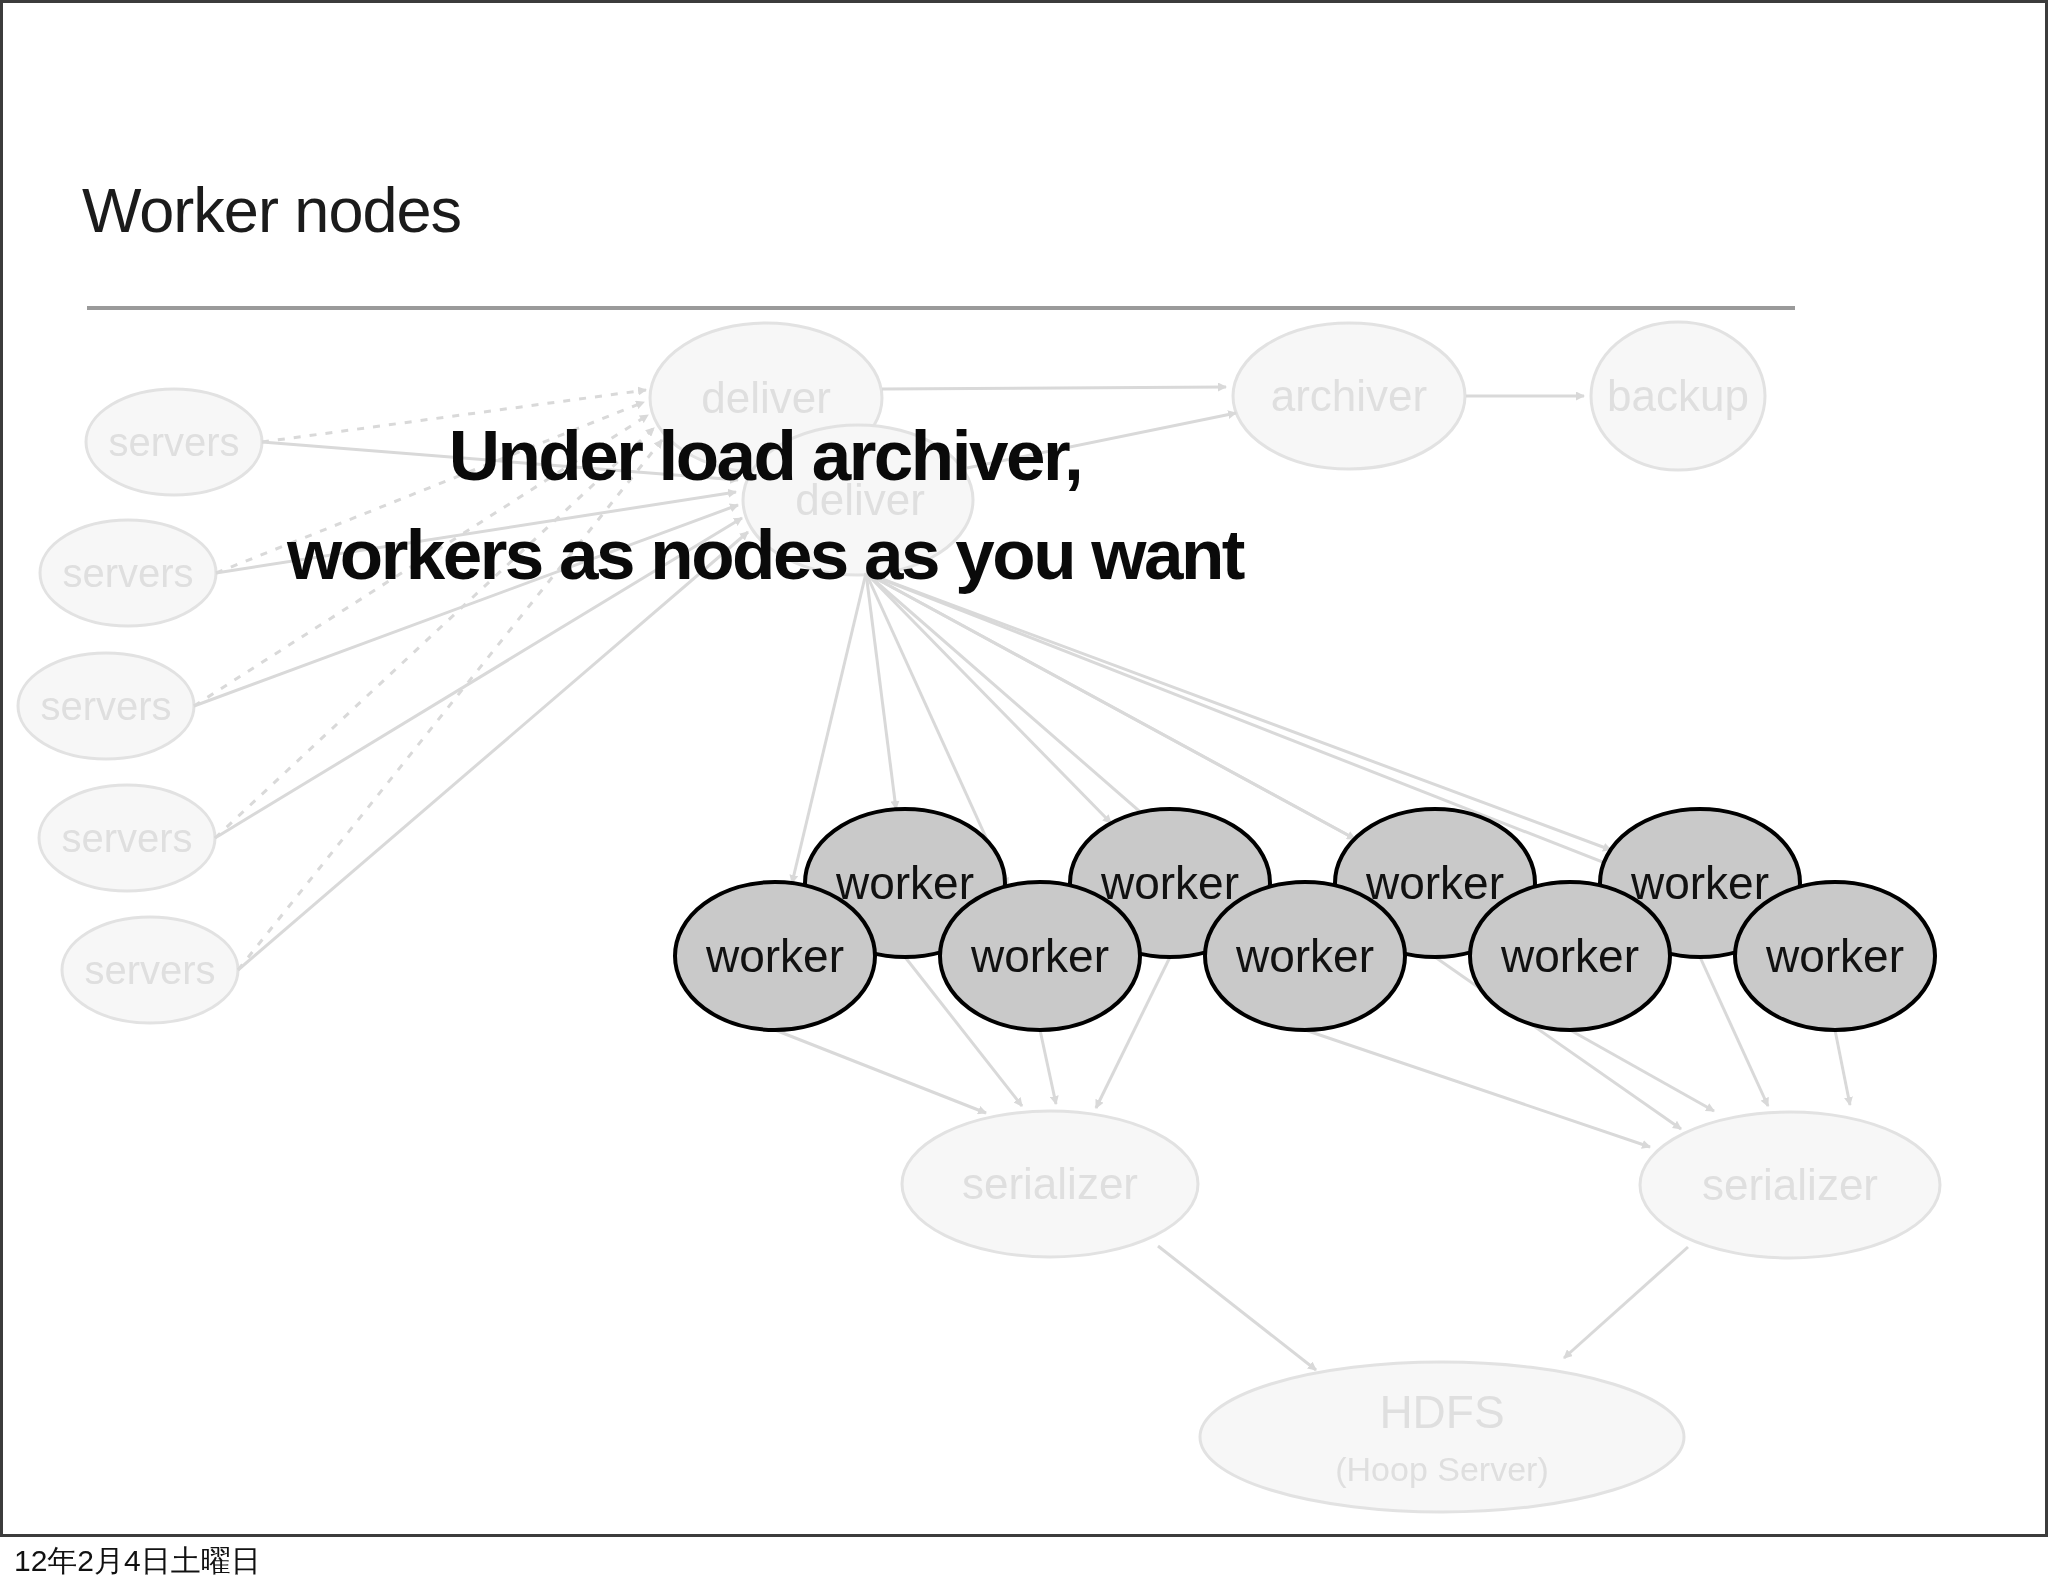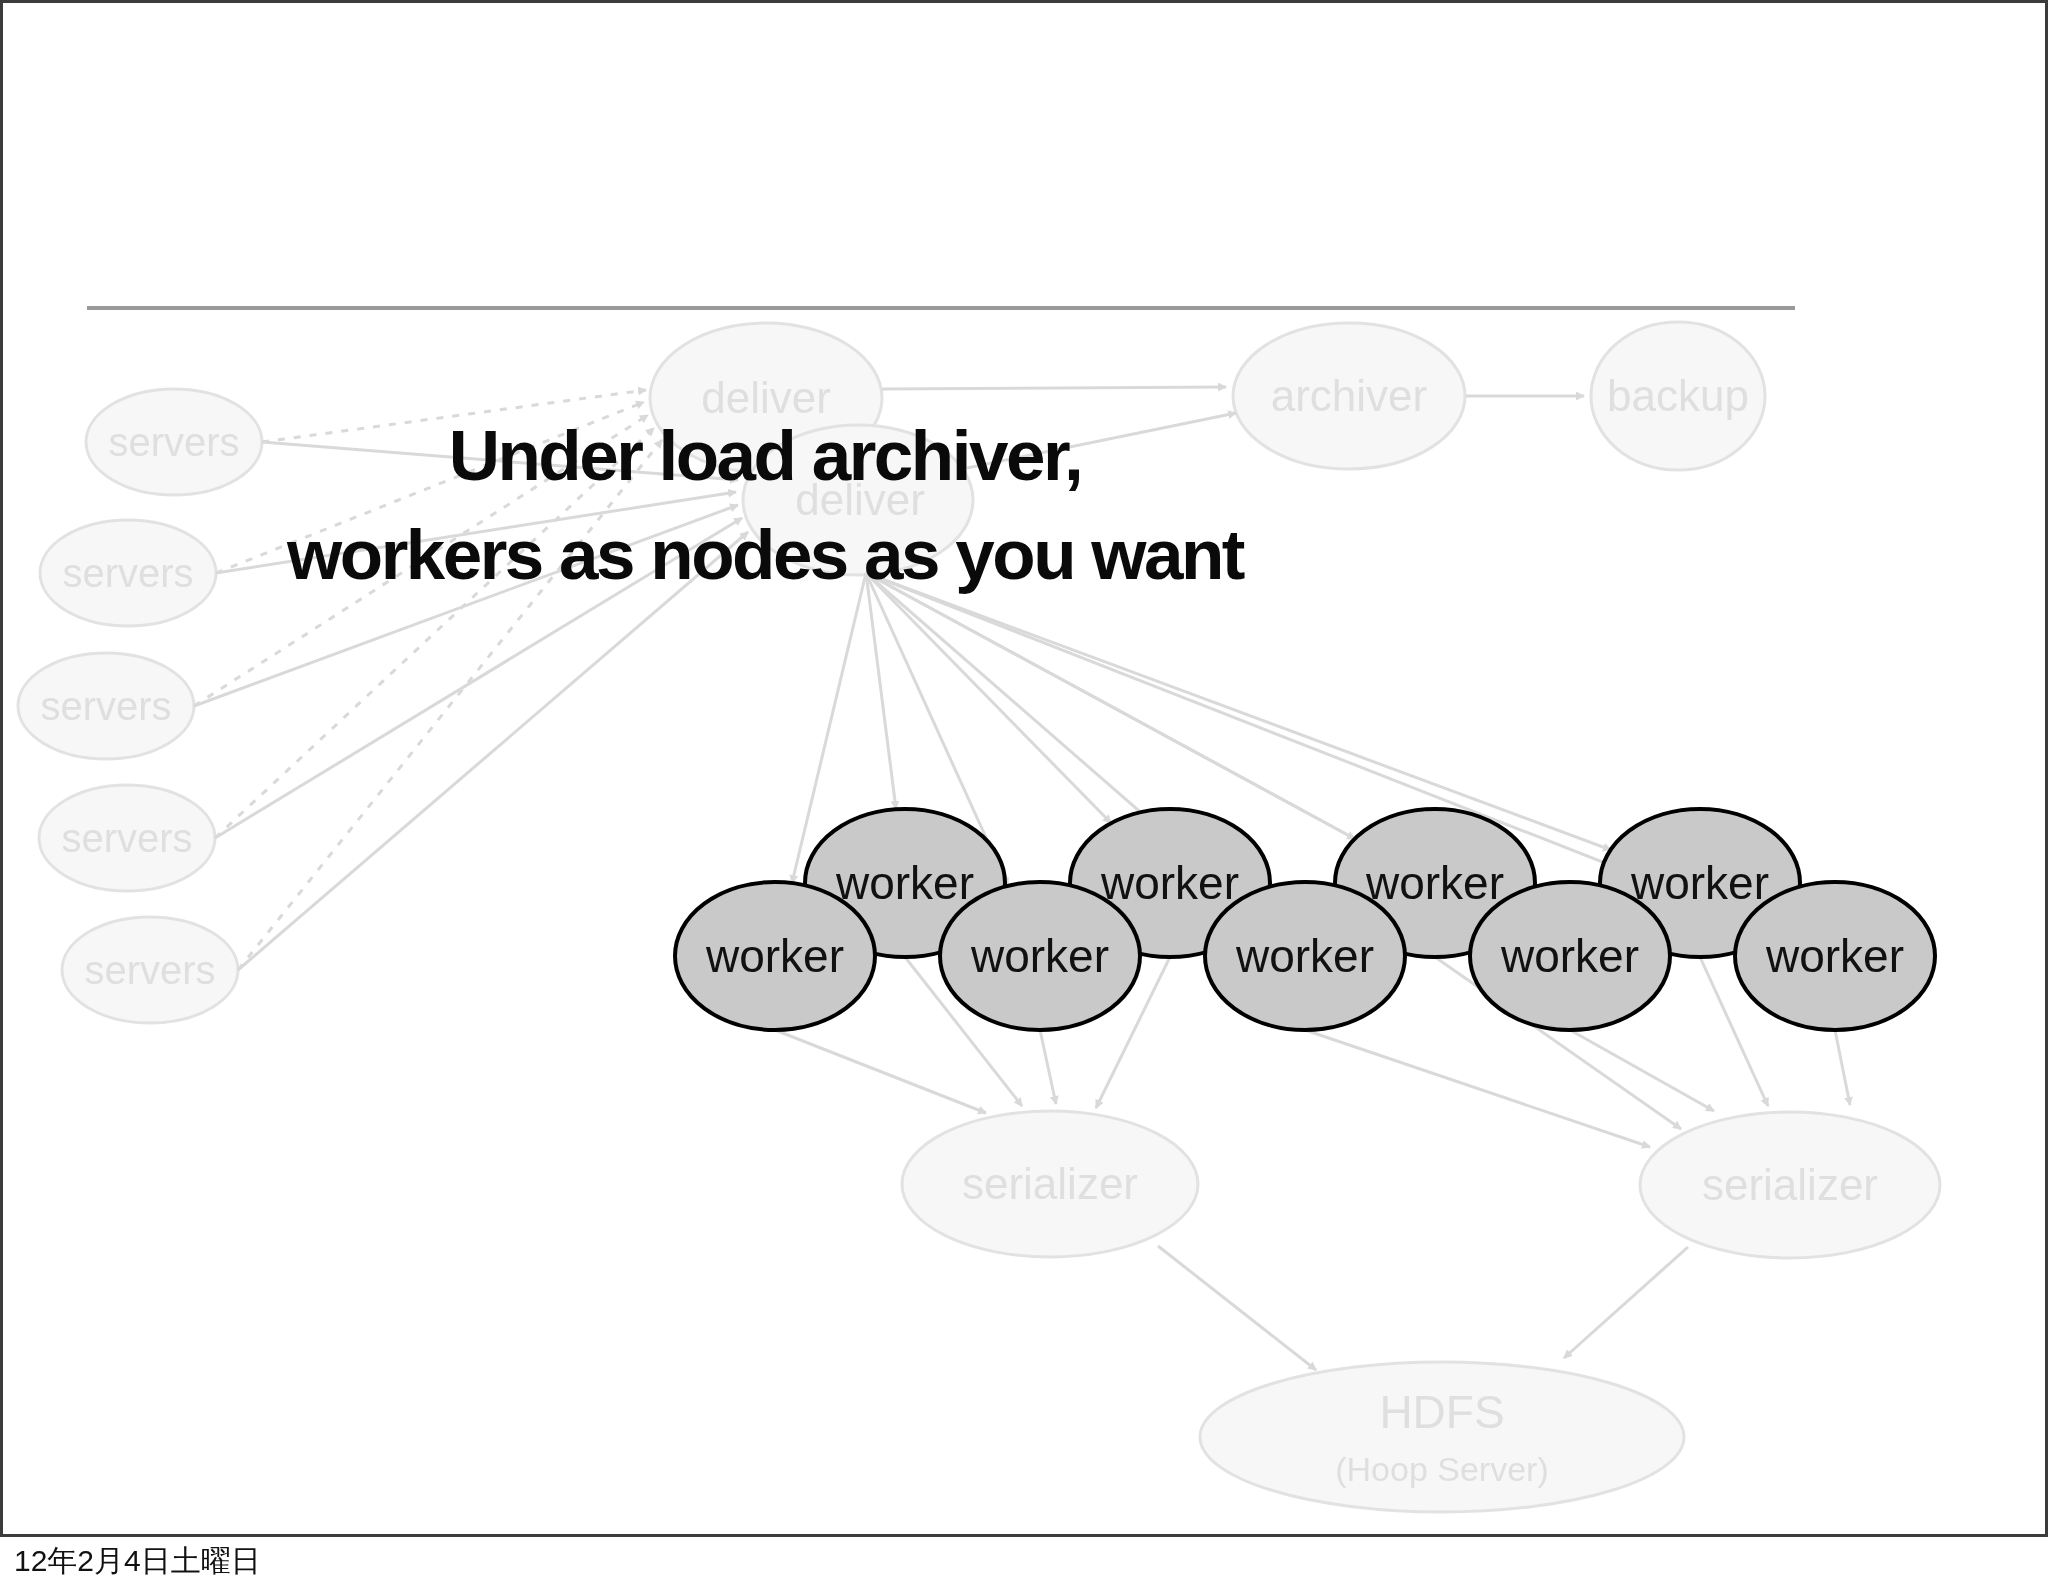--- a/index.html
+++ b/index.html
@@ -185,20 +185,21 @@
     <g>
       <ellipse class="worker-ellipse" cx="1570" cy="956" rx="100" ry="74"></ellipse>
       <text class="worker-label" x="1570" y="972">worker</text>
     </g>
     <g>
       <ellipse class="worker-ellipse" cx="1835" cy="956" rx="100" ry="74"></ellipse>
       <text class="worker-label" x="1835" y="972">worker</text>
     </g>
   </svg>
 
+  <div id="page-title">Worker nodes</div>
   <div id="title-rule"></div>
 
   <div id="callout">
     <div>Under load archiver,</div>
     <div>workers as nodes as you want</div>
   </div>
 
   <div id="footer-date">12年2月4日土曜日</div>
 
 </div>

